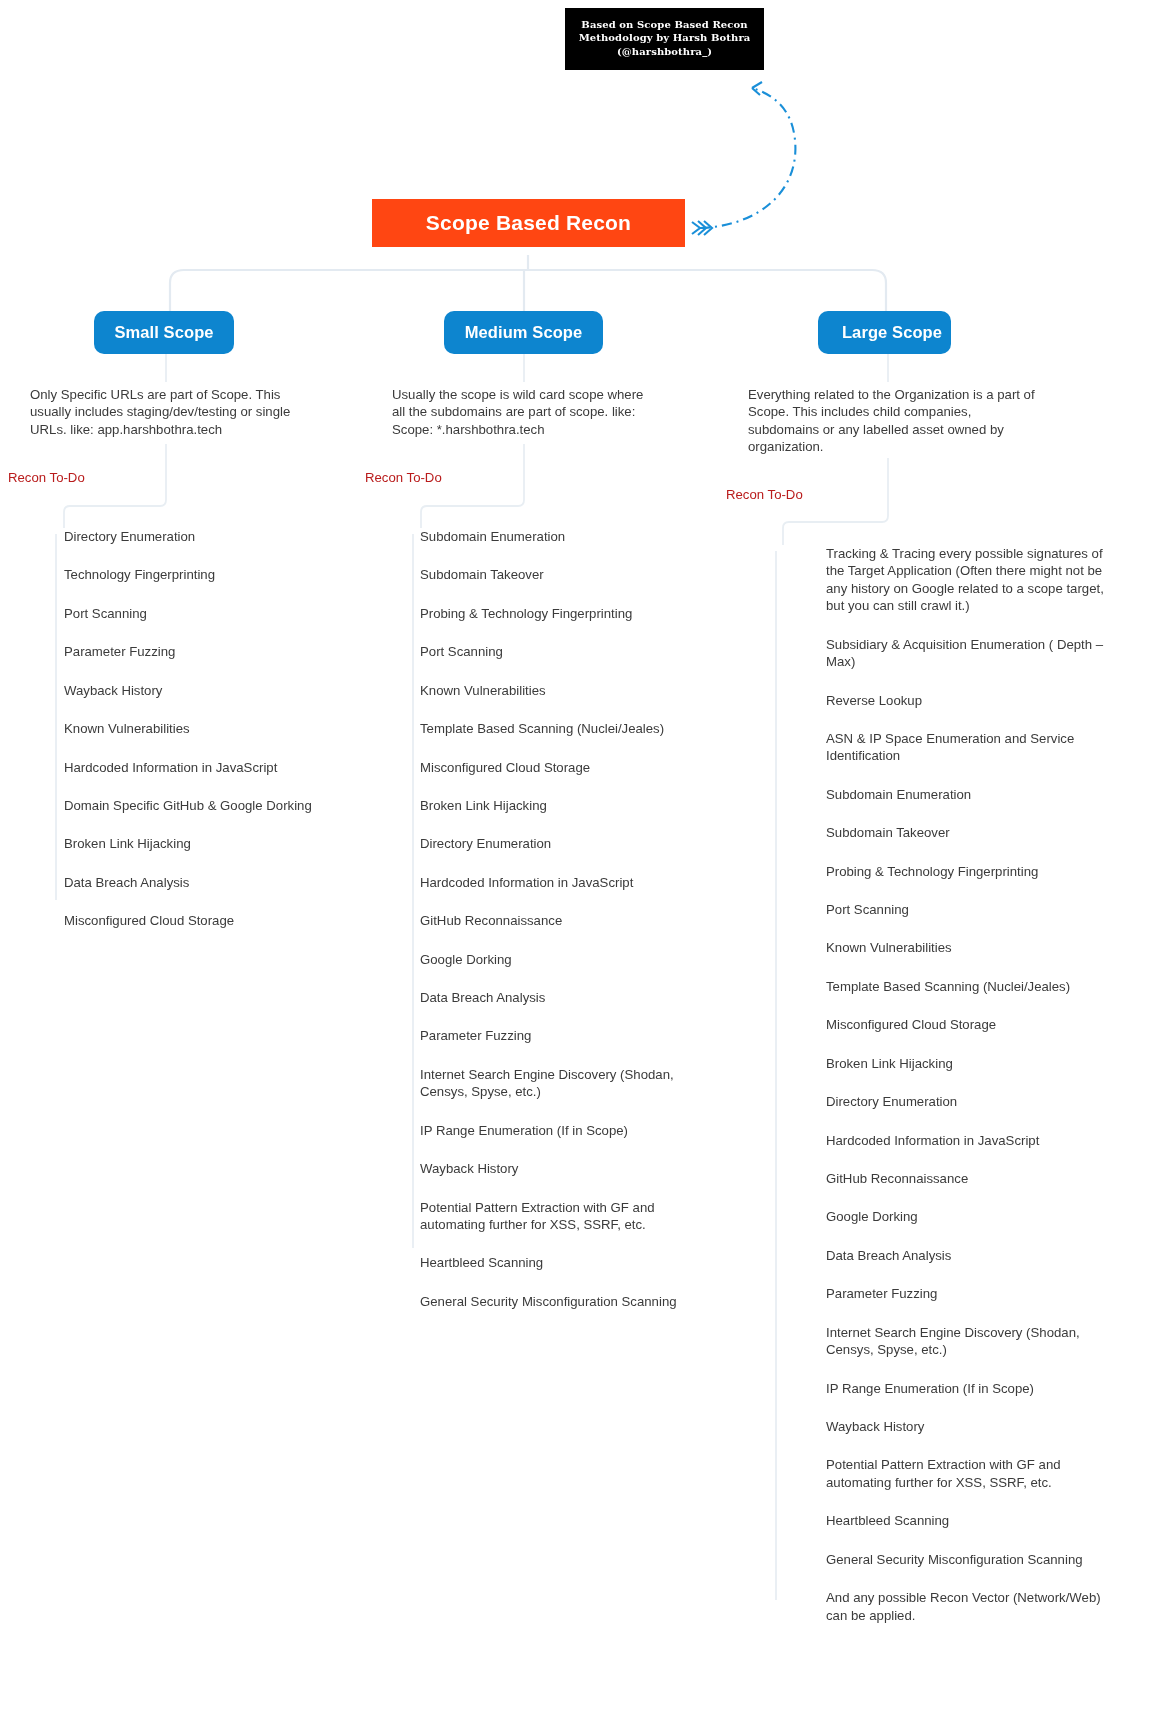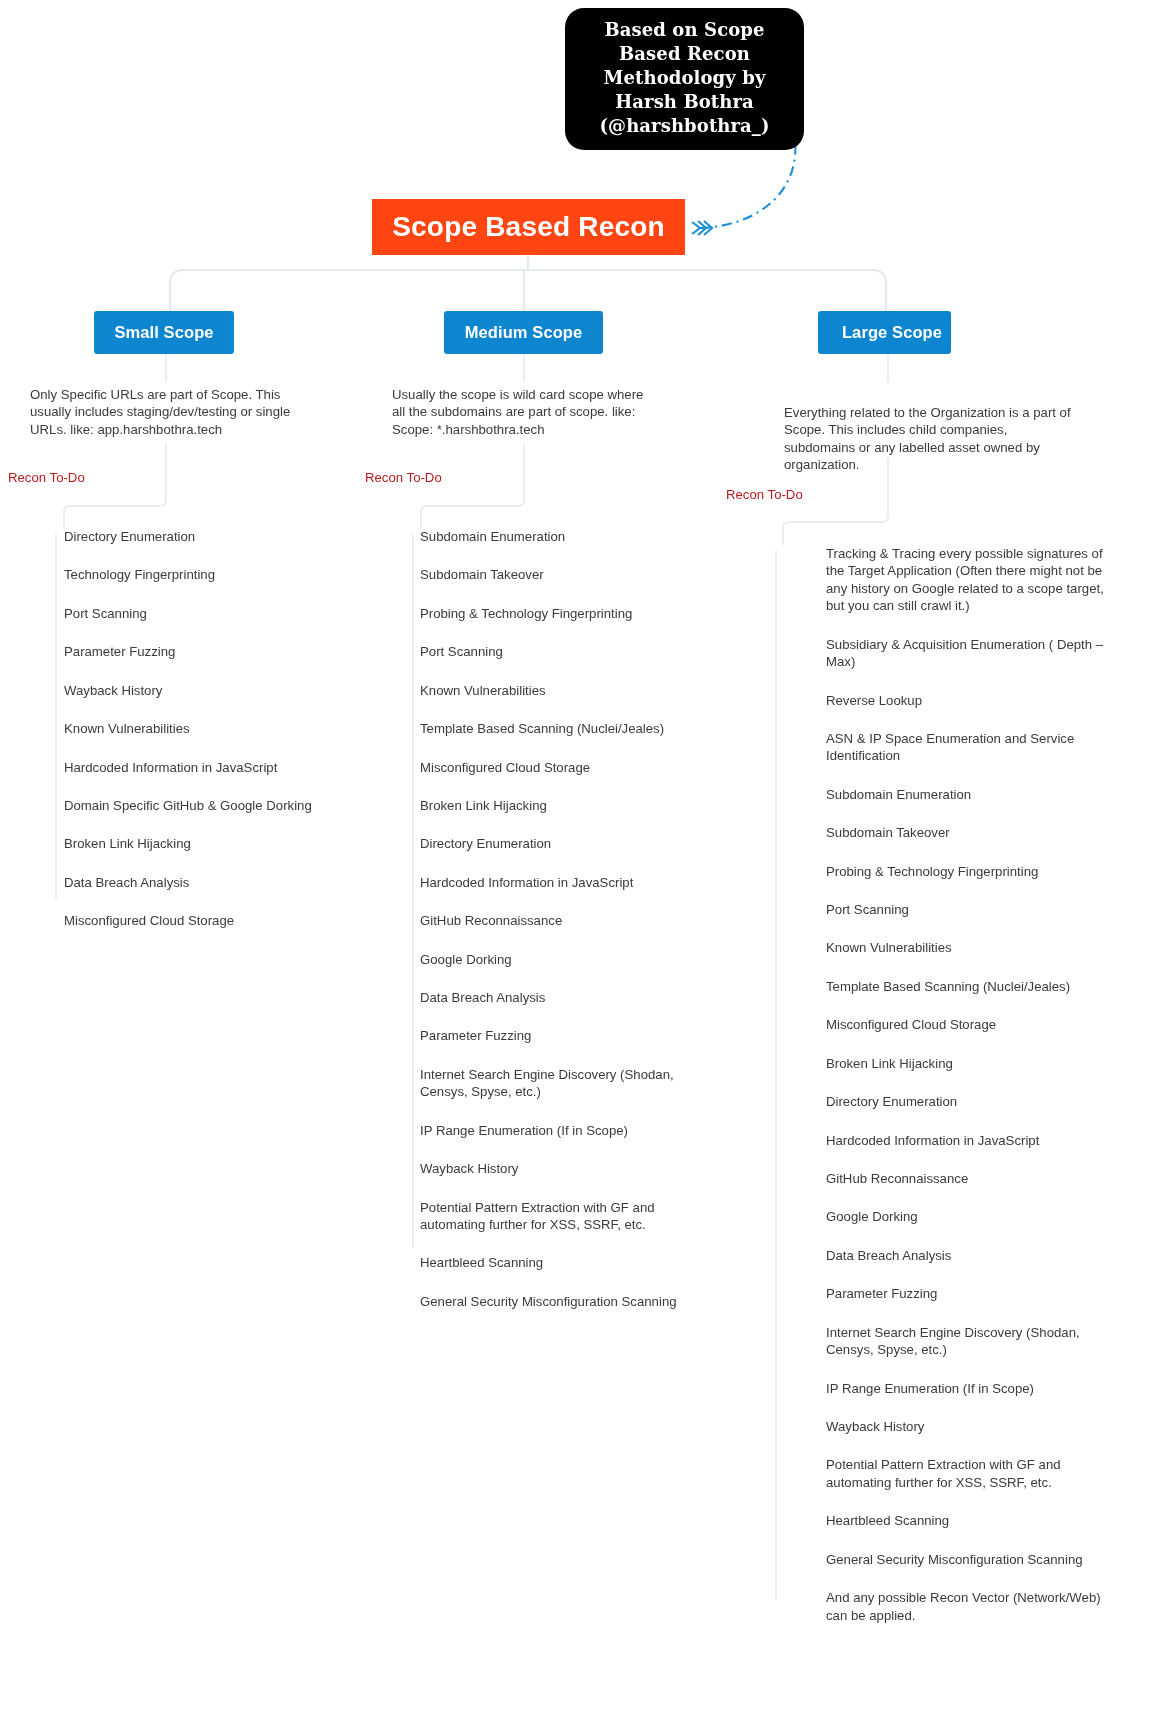--- a/index.html
+++ b/index.html
@@ -19,76 +19,76 @@
     position: absolute;
     left: 0; top: 0;
     width: 1154px; height: 1732px;
     pointer-events: none;
   }
 
   
   .credit-box {
     position: absolute;
     left: 565px; top: 8px;
-    width: 239px;
+    width: 199px;
     padding: 10px 12px 12px;
     background: #000000;
     color: #ffffff;
-    border-radius: 19px;
+    border-radius: 0;
     font-family: "DejaVu Serif", "Liberation Serif", serif;
-    font-size: 18px;
+    font-size: 10px;
     font-weight: 700;
     line-height: 1.33;
     text-align: center;
     letter-spacing: 0.1px;
   }
 
   
   .root-node {
     position: absolute;
     left: 372px; top: 199px;
-    width: 313px; height: 56px;
+    width: 313px; height: 48px;
     background: #ff4612;
     color: #ffffff;
     display: flex;
     align-items: center;
     justify-content: center;
-    font-size: 28px;
+    font-size: 21px;
     font-weight: 700;
     letter-spacing: 0.2px;
   }
 
   
   .scope-node {
     position: absolute;
     height: 43px;
     background: #0d85cf;
     color: #ffffff;
-    border-radius: 3px;
+    border-radius: 10px;
     display: flex;
     align-items: center;
     justify-content: center;
     font-size: 16.5px;
     font-weight: 700;
     letter-spacing: 0.1px;
   }
   #scope-small  { left: 94px;  top: 311px; width: 140px; }
   #scope-medium { left: 444px; top: 311px; width: 159px; }
   #scope-large  { left: 818px; top: 311px; width: 133px; padding-left: 15px; }
 
   
   .scope-desc {
     position: absolute;
     font-size: 13.2px;
     color: #3b3b3b;
     line-height: 1.32;
   }
   #desc-small  { left: 30px;  top: 386px; width: 270px; }
   #desc-medium { left: 392px; top: 386px; width: 268px; }
-  #desc-large  { left: 748px; top: 404px; width: 292px; margin-left: 36px; }
+  #desc-large  { left: 748px; top: 386px; width: 292px; }
 
   
   .todo-label {
     position: absolute;
     font-size: 13.2px;
     color: #b91c1c;
     white-space: nowrap;
   }
   #todo-small  { left: 8px;   top: 470px; }
   #todo-medium { left: 365px; top: 470px; }

